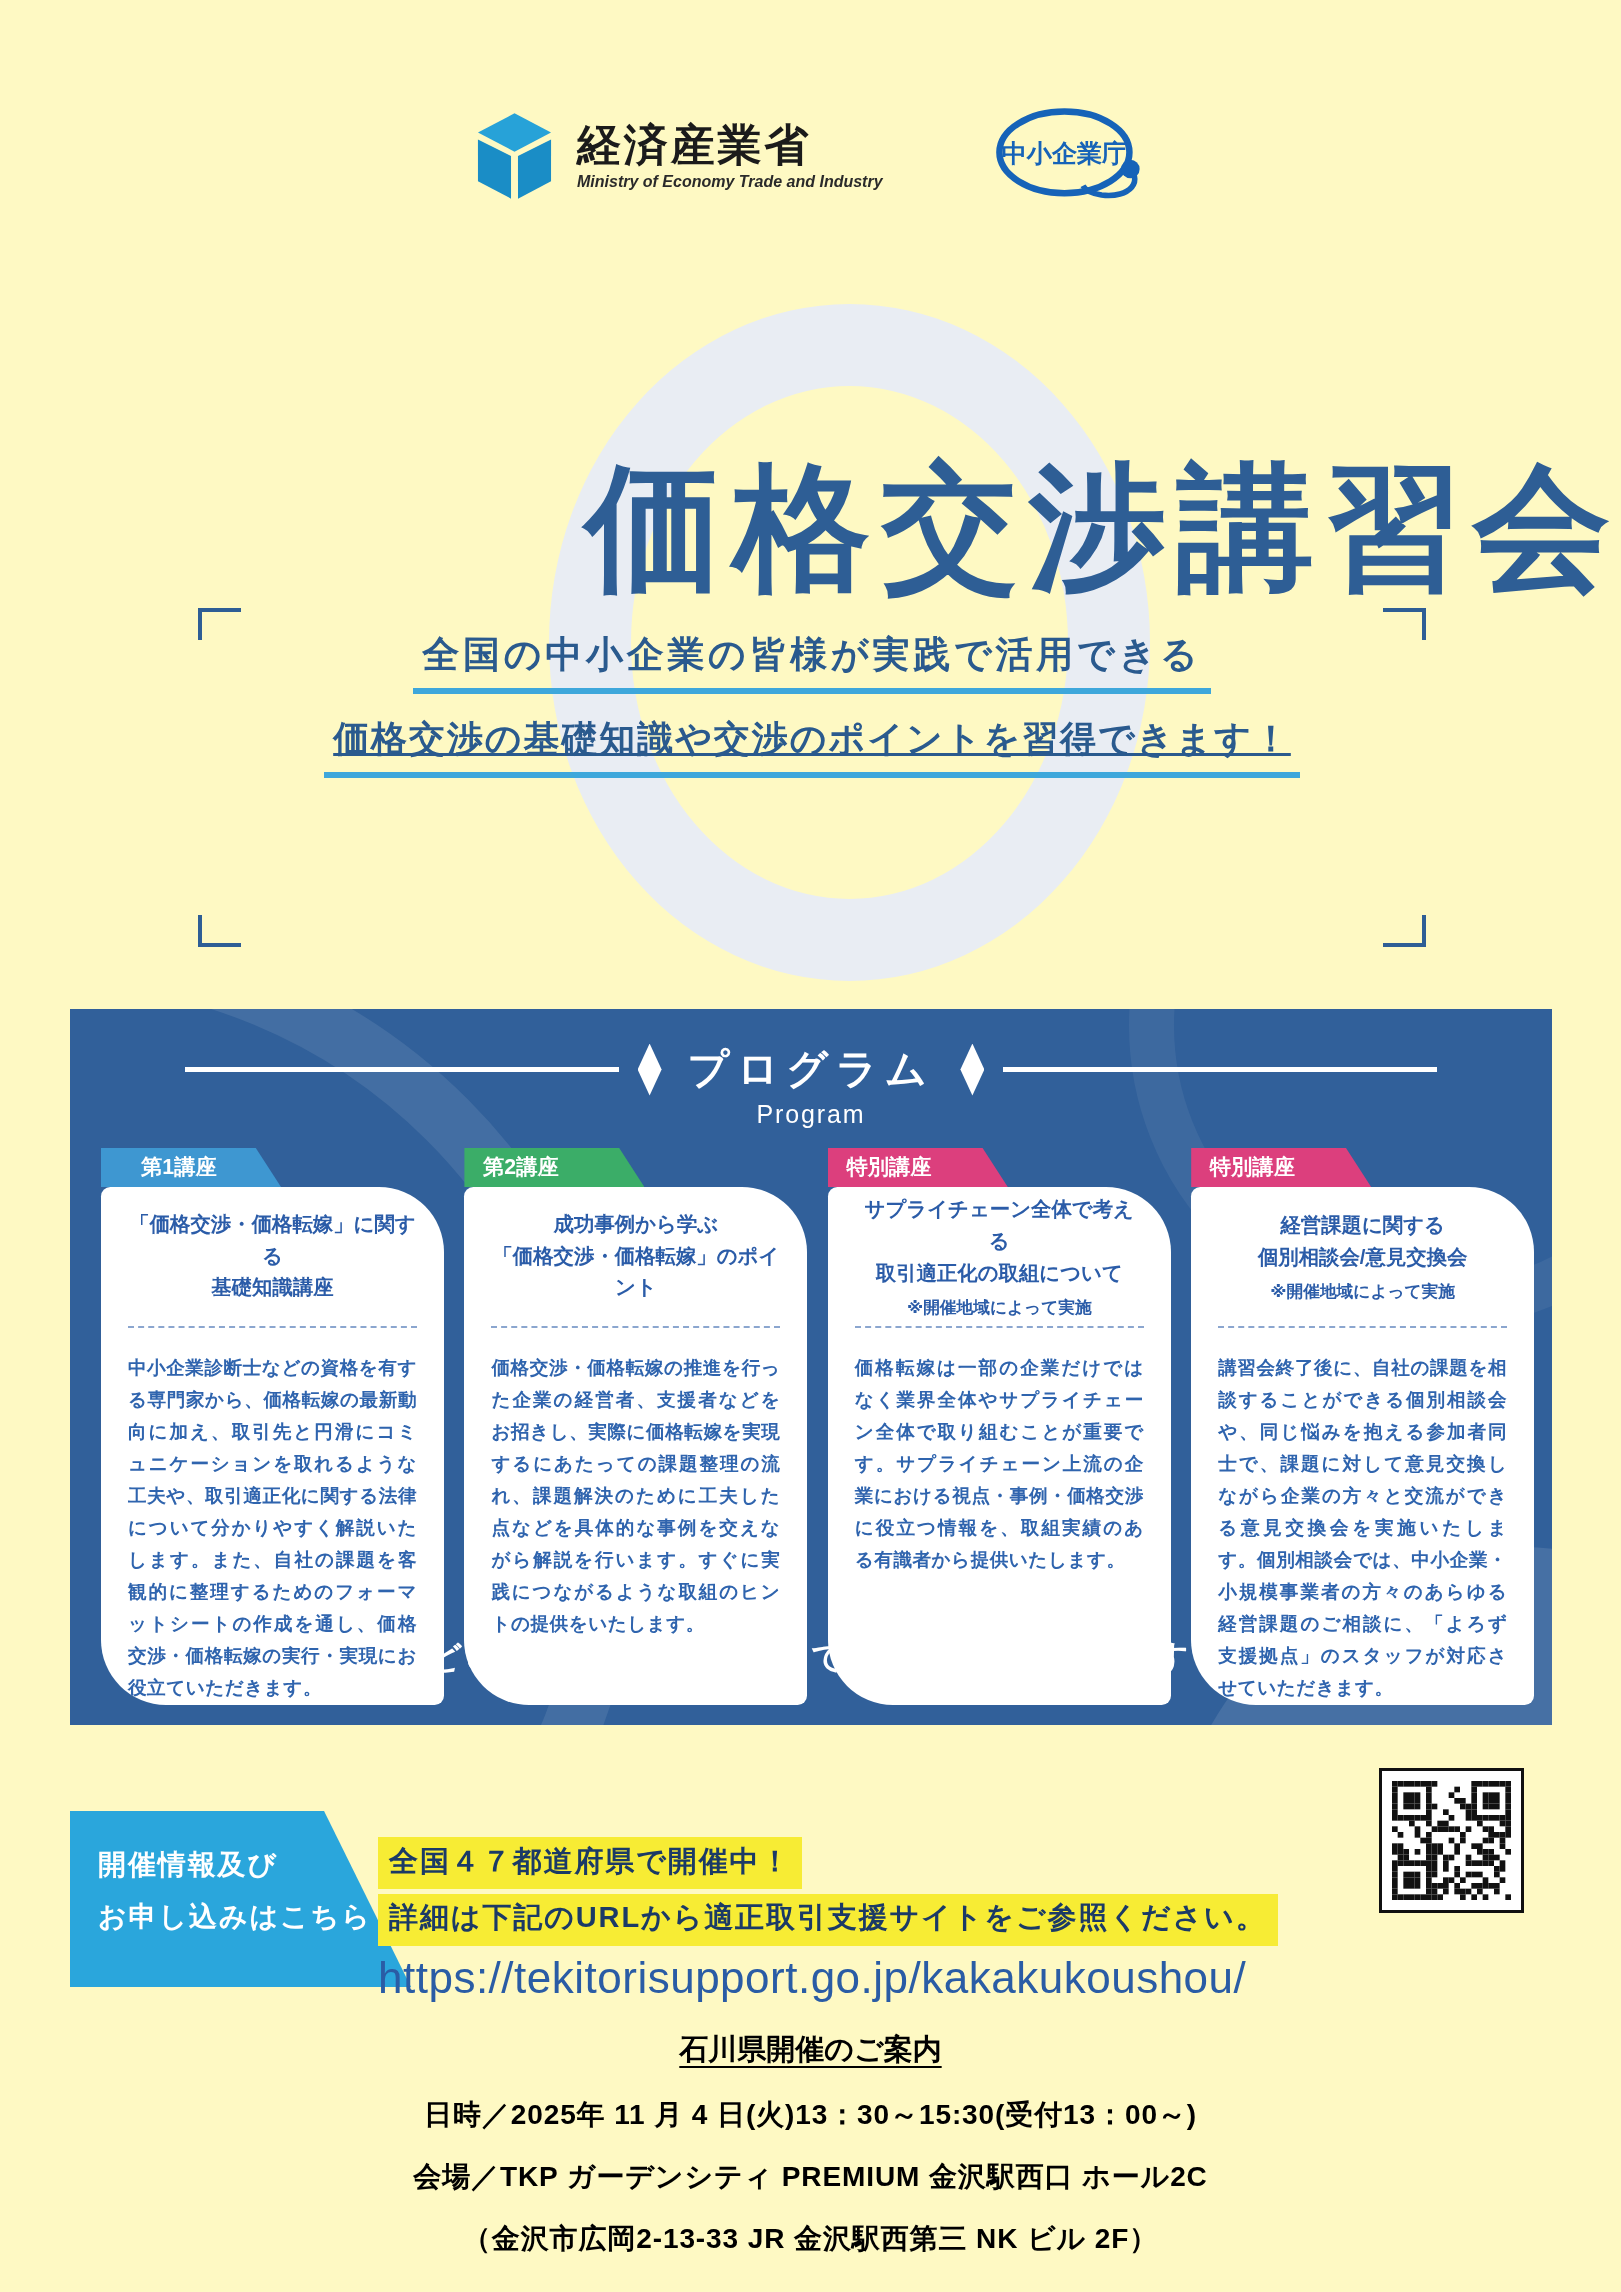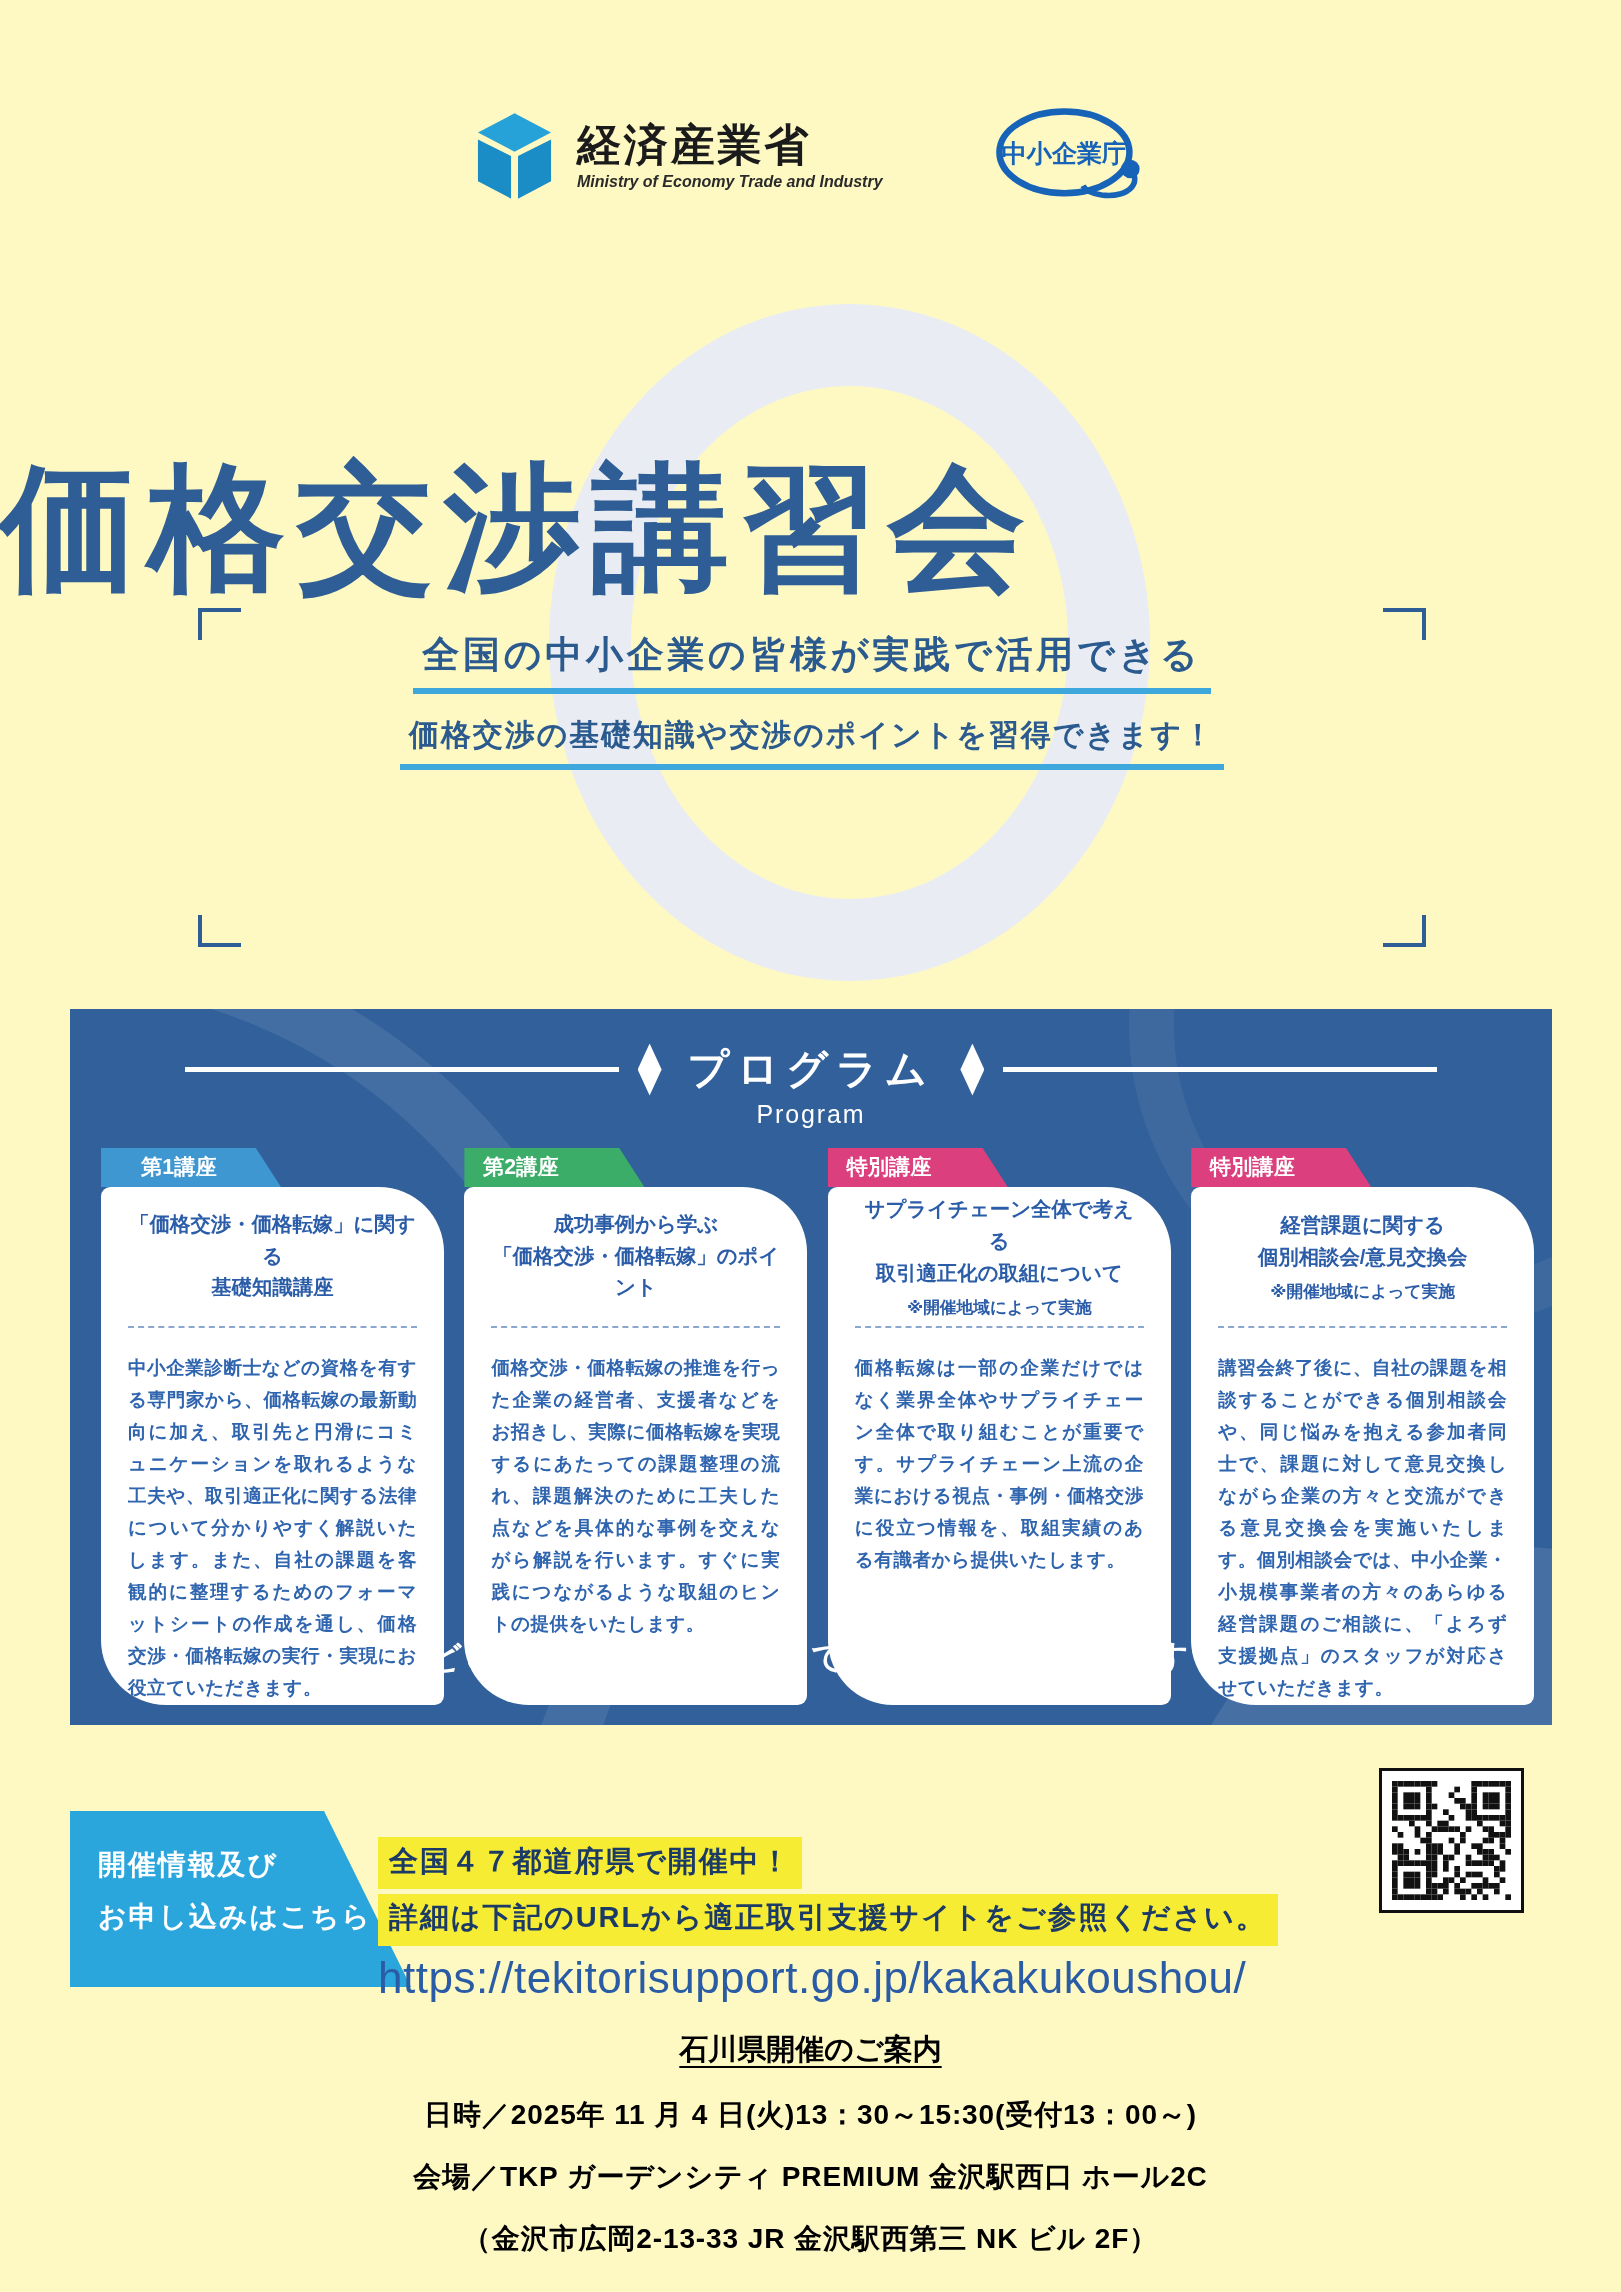--- a/index.html
+++ b/index.html
@@ -13,35 +13,35 @@
   .meti-icon{width:87px;height:98px;}
   .meti-jp{font-size:44px;font-weight:700;color:#1b1b1b;letter-spacing:2.8px;line-height:1.1;}
   .meti-en{font-size:16px;font-style:italic;font-weight:600;color:#2a2a2a;margin-top:2.8px;}
   .sme-icon{width:160px;height:104px;}
 
   
   .bg-ring{position:absolute;left:549px;top:304px;width:601px;height:677px;border-radius:50%;
            border:82px solid #E9EDF3;box-sizing:border-box;z-index:0;}
 
   
-  .main-title{position:absolute;top:364px;left:0;width:100%;text-align:left;z-index:2;
+  .main-title{position:absolute;top:364px;left:0;width:100%;text-align:right;z-index:2;
               font-size:137px;font-weight:800;color:#2E5E95;letter-spacing:11px;line-height:1.05;}
 
   
   .intro{position:absolute;left:198px;top:608px;width:1228px;height:339px;z-index:2;}
   .corner{position:absolute;width:39px;height:28px;border:0 solid #2E5E95;}
   .corner.tl{left:0;top:0;border-top-width:4.6px;border-left-width:4.6px;}
   .corner.tr{right:0;top:0;border-top-width:4.6px;border-right-width:4.6px;}
   .corner.bl{left:0;bottom:0;border-bottom-width:4.6px;border-left-width:4.6px;}
   .corner.br{right:0;bottom:0;border-bottom-width:4.6px;border-right-width:4.6px;}
   .headline{text-align:center;}
   .hl{display:inline-block;font-weight:800;color:#2A5A8E;border-bottom:6.5px solid #3EA7DB;
       padding:0 9.3px 8.3px;}
   .hl1{font-size:37px;letter-spacing:3.7px;margin-top:22px;}
-  .hl2{font-size:30px;letter-spacing:1.9px;margin-top:20.4px;}
+  .hl2{font-size:36px;letter-spacing:1.9px;margin-top:20.4px;text-decoration:underline;}
   .intro-body{margin:28px 0 0 70px;font-size:21.3px;line-height:1.6;color:#151515;font-weight:500;
               letter-spacing:0.5px;white-space:pre-line;}
 
   
   .program{position:absolute;left:70px;top:1009px;width:1482px;height:716px;background:#31609A;
            overflow:hidden;color:#fff;z-index:1;}
   .arc1{position:absolute;left:-612px;top:-83px;width:1067px;height:1067px;border-radius:50%;
         border:58px solid rgba(255,255,255,0.09);}
   .arc3{position:absolute;right:-186px;top:-288px;width:519px;height:519px;border-radius:50%;
         border:45px solid rgba(255,255,255,0.06);}

